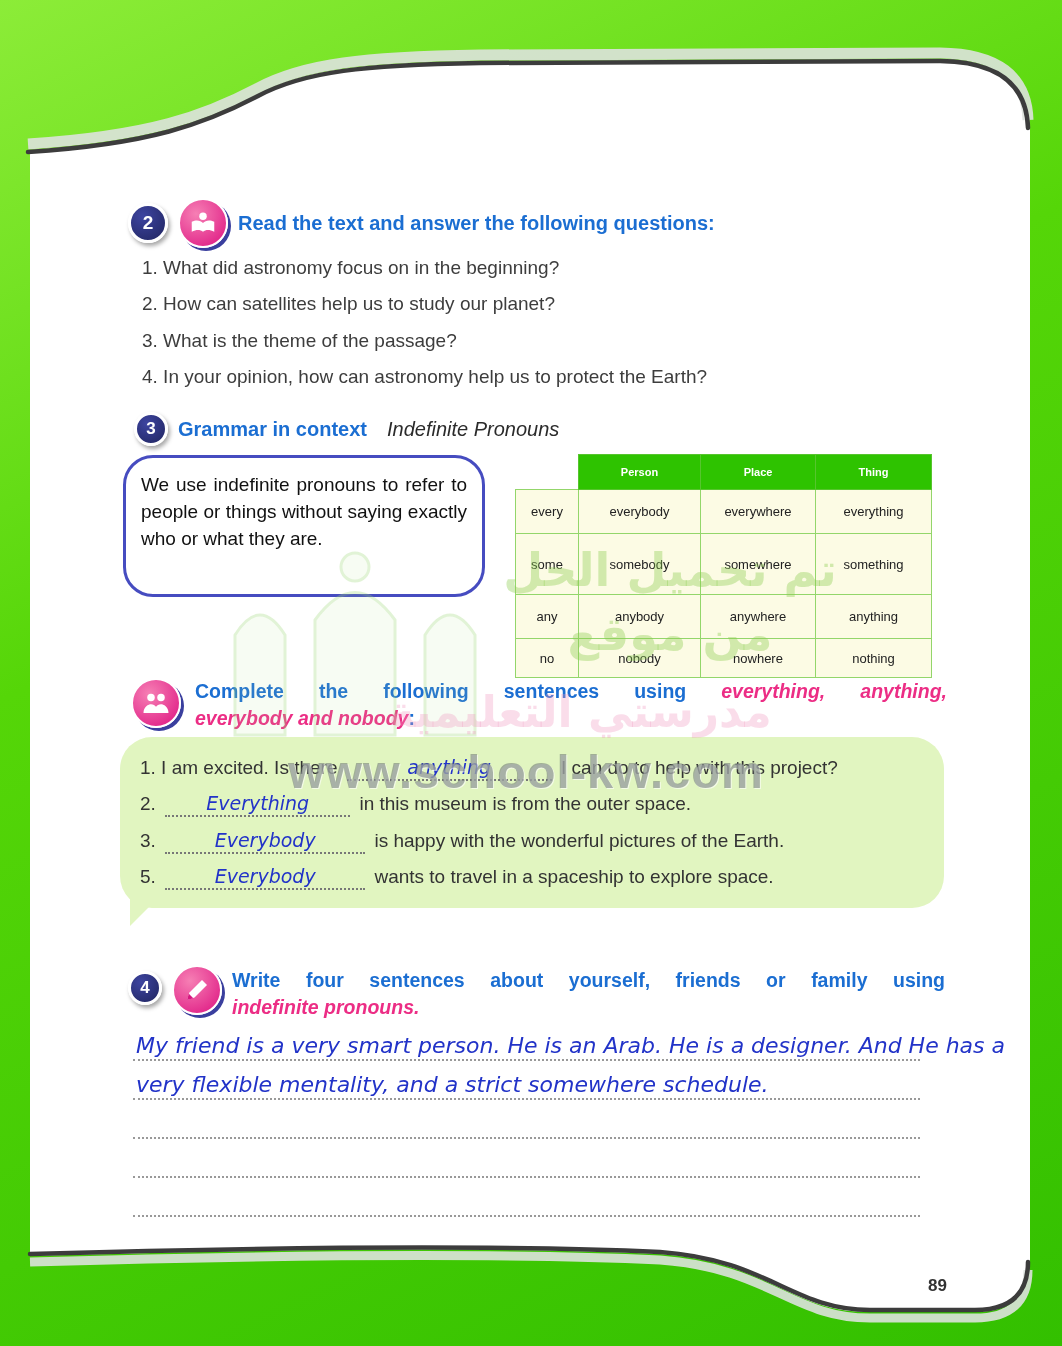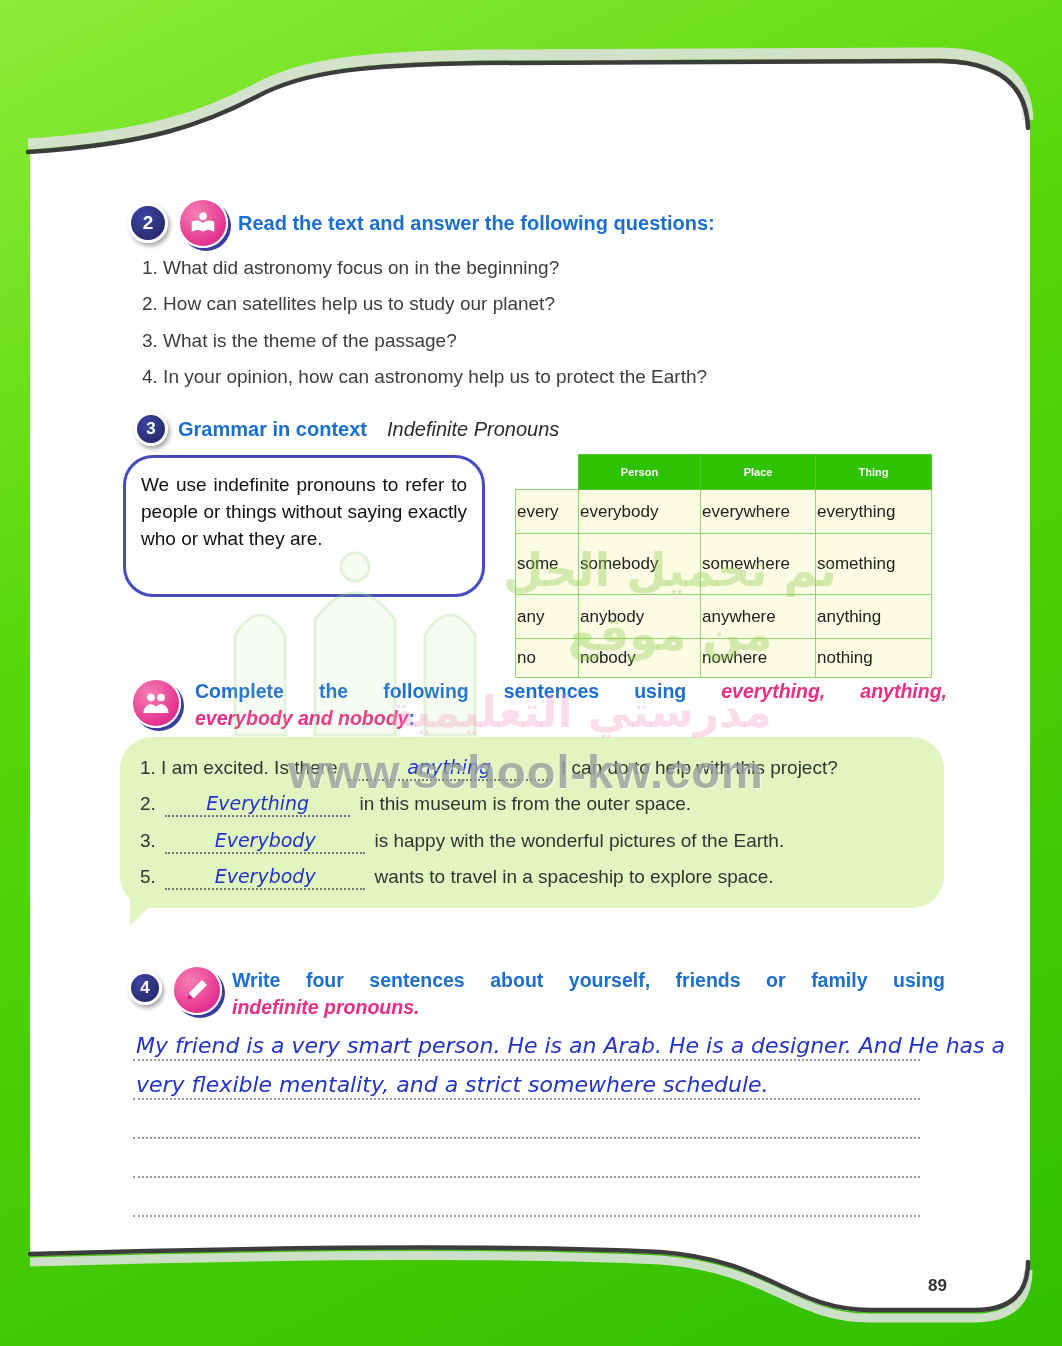--- a/index.html
+++ b/index.html
@@ -43,22 +43,22 @@
     border:3.5px solid #464cc0;border-radius:30px;background:#fff;
     padding:13px 15px;font-size:19px;line-height:27px;color:#111;text-align:justify;
   }
   .ptable{position:absolute;left:515px;top:454px;border-collapse:collapse;}
   .ptable th{
     background:#2ec300;color:#fff;font-size:11px;font-weight:bold;
     border:1.5px solid #57c52e;height:32px;
   }
   .ptable th.empty{background:transparent;border:none;}
   .ptable td{
-    background:#fcfbe4;border:1.5px solid #93d66a;text-align:left;
-    font-size:17px;color:#222;
+    background:#fcfbe4;border:1.5px solid #93d66a;text-align:center;
+    font-size:13px;color:#222;
   }
   tr.r1 td{height:41px;} tr.r2 td{height:58px;} tr.r3 td{height:41px;} tr.r4 td{height:36px;}
 
   
   .complete-header{position:absolute;left:131px;top:678px;display:flex;gap:14px;align-items:flex-start;}
   .ch-text{width:752px;font-size:19.5px;font-weight:bold;line-height:27px;}
   .ch-line1{text-align:justify;text-align-last:justify;}
   .ch-blue{color:#1b6ed2;}
   .greenbox{
     position:absolute;left:120px;top:737px;width:824px;box-sizing:border-box;

